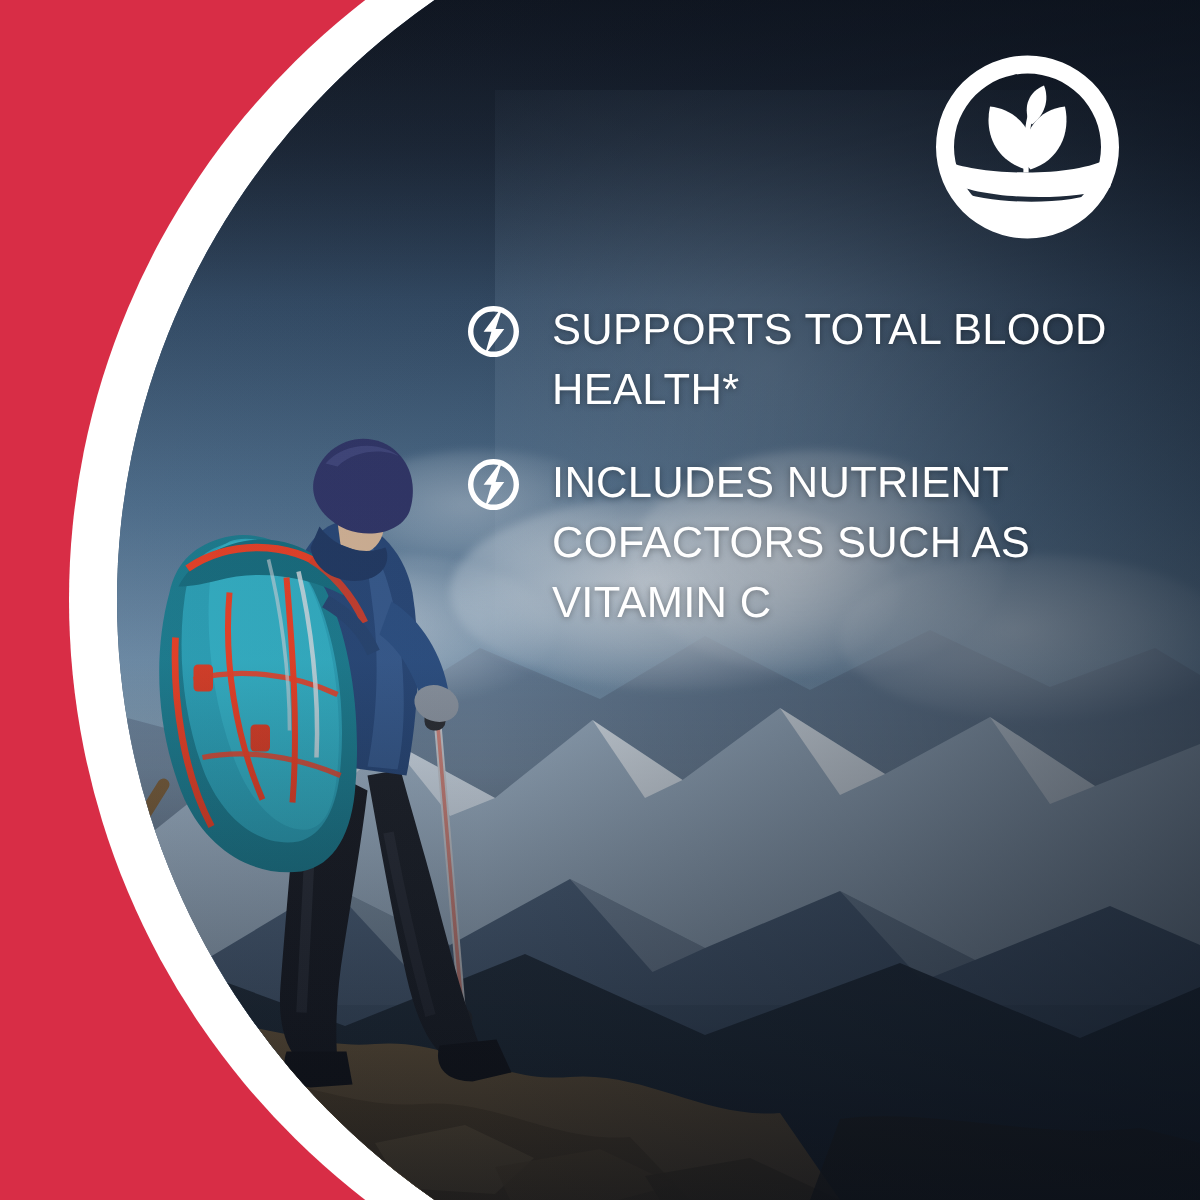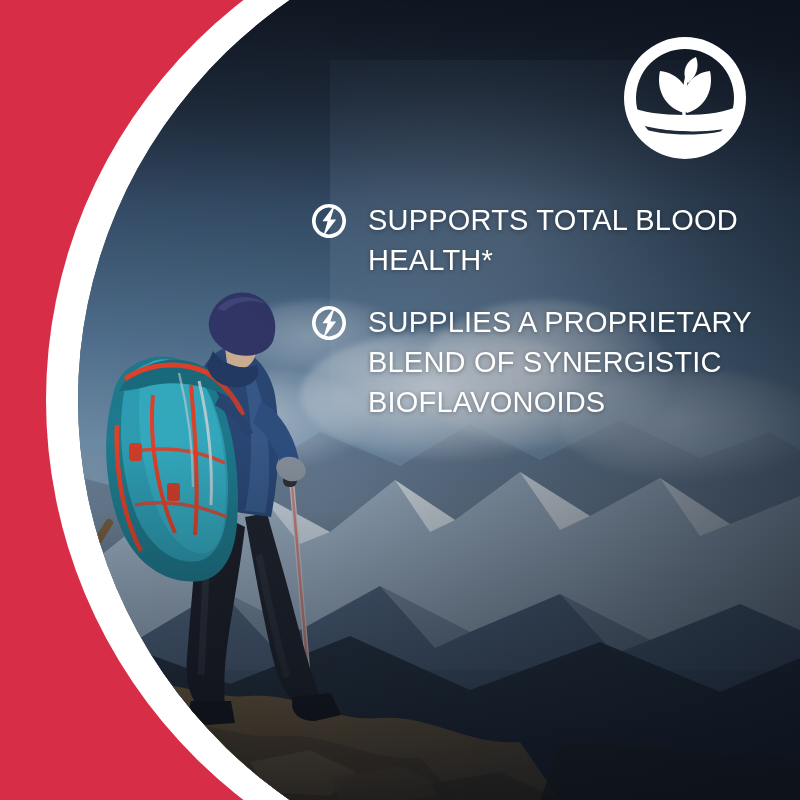--- a/index.html
+++ b/index.html
@@ -327,26 +327,26 @@
       <span class="bullet-icon">
         <svg width="38" height="38" viewBox="0 0 38 38">
           <path d="M19,2 A17,17 0 1 1 18.99,2 Z M19,5.6 A13.4,13.4 0 1 0 19.01,5.6 Z" fill="#ffffff"></path>
           <path d="M23.6,4.2 L12.4,19.2 L17.6,19.2 L13.2,34.6 L26.2,17.4 L20.4,17.4 L24.6,4.2 Z" fill="#ffffff"></path>
           <path d="M23.6,4.2 L12.4,19.2 L17.6,19.2 L13.2,34.6 L26.2,17.4 L20.4,17.4 L24.6,4.2 Z" fill="none" stroke="#46586c" stroke-width="1.6" opacity="0.0"></path>
         </svg>
       </span>
       <span class="bullet-text">Supports total blood health*</span>
     </div>
 
-
     <div class="bullet">
       <span class="bullet-icon">
         <svg width="38" height="38" viewBox="0 0 38 38">
           <path d="M19,2 A17,17 0 1 1 18.99,2 Z M19,5.6 A13.4,13.4 0 1 0 19.01,5.6 Z" fill="#ffffff"></path>
           <path d="M23.6,4.2 L12.4,19.2 L17.6,19.2 L13.2,34.6 L26.2,17.4 L20.4,17.4 L24.6,4.2 Z" fill="#ffffff"></path>
         </svg>
       </span>
-      <span class="bullet-text">Supplies a proprietary blend of synergistic bioflavonoids</span>
+      <span class="bullet-text">Includes nutrient cofactors such as vitamin C</span>
     </div>
+
 
 
   </div>
 </div>
 
 </body></html>

